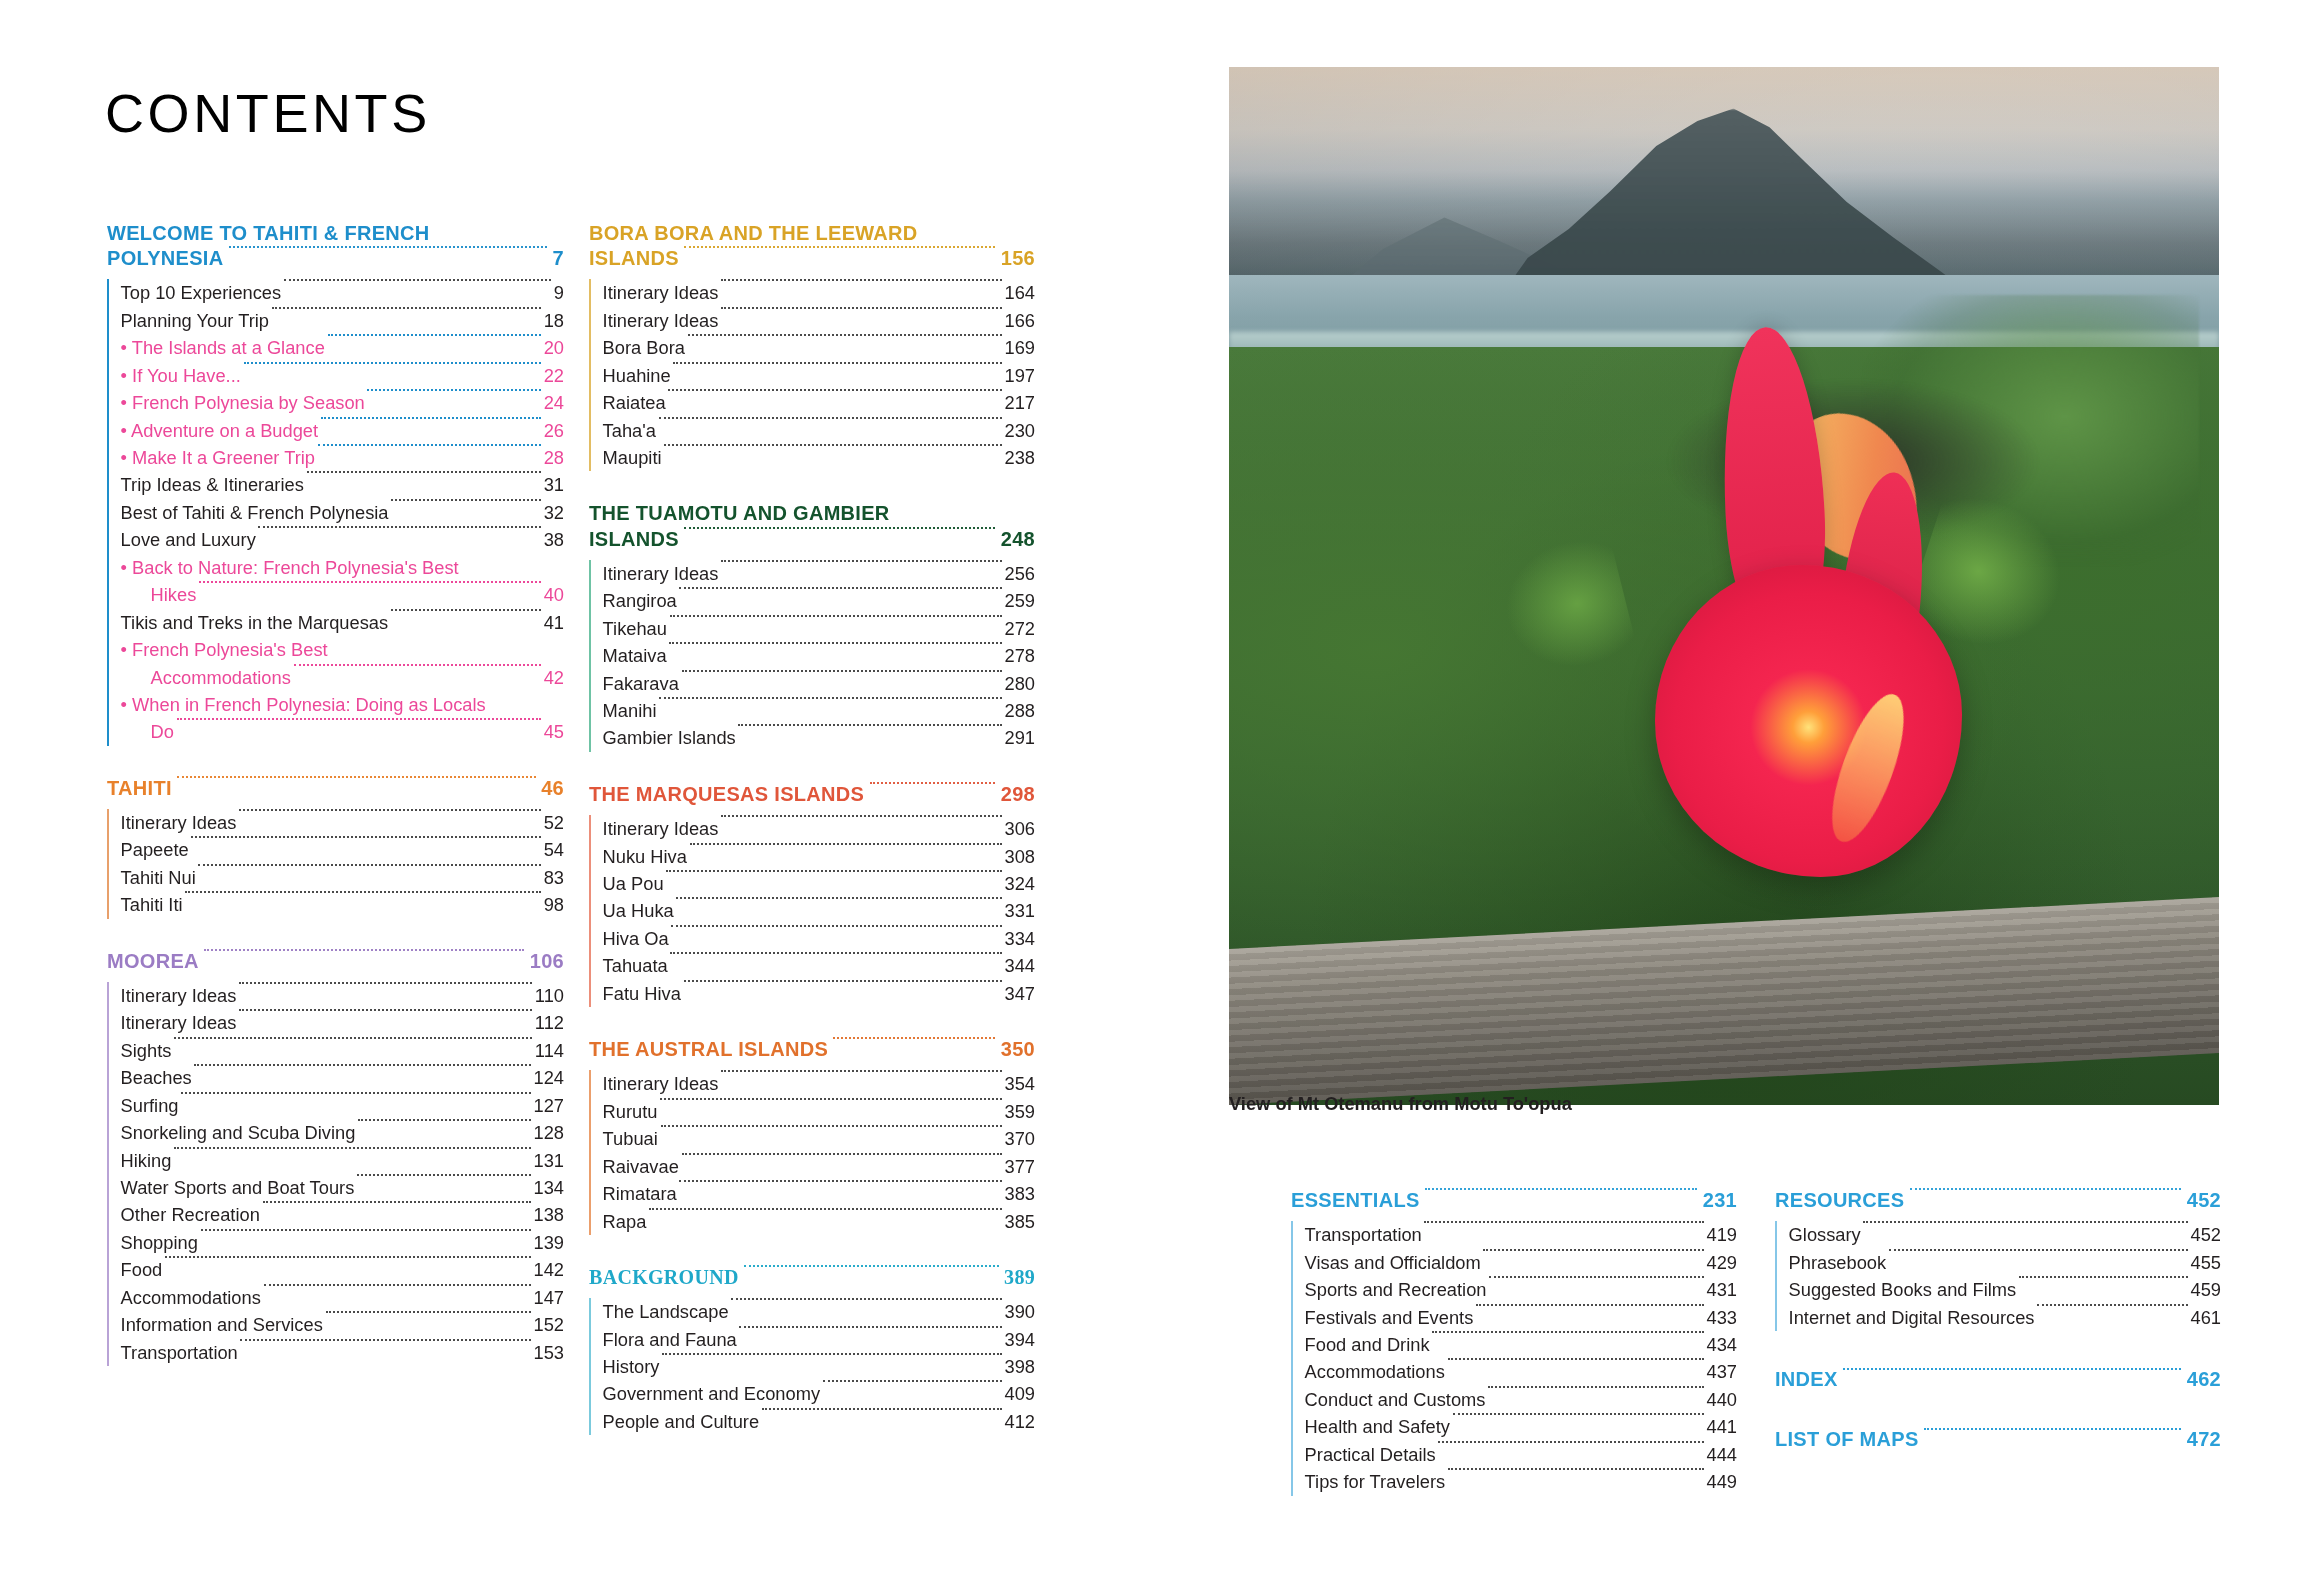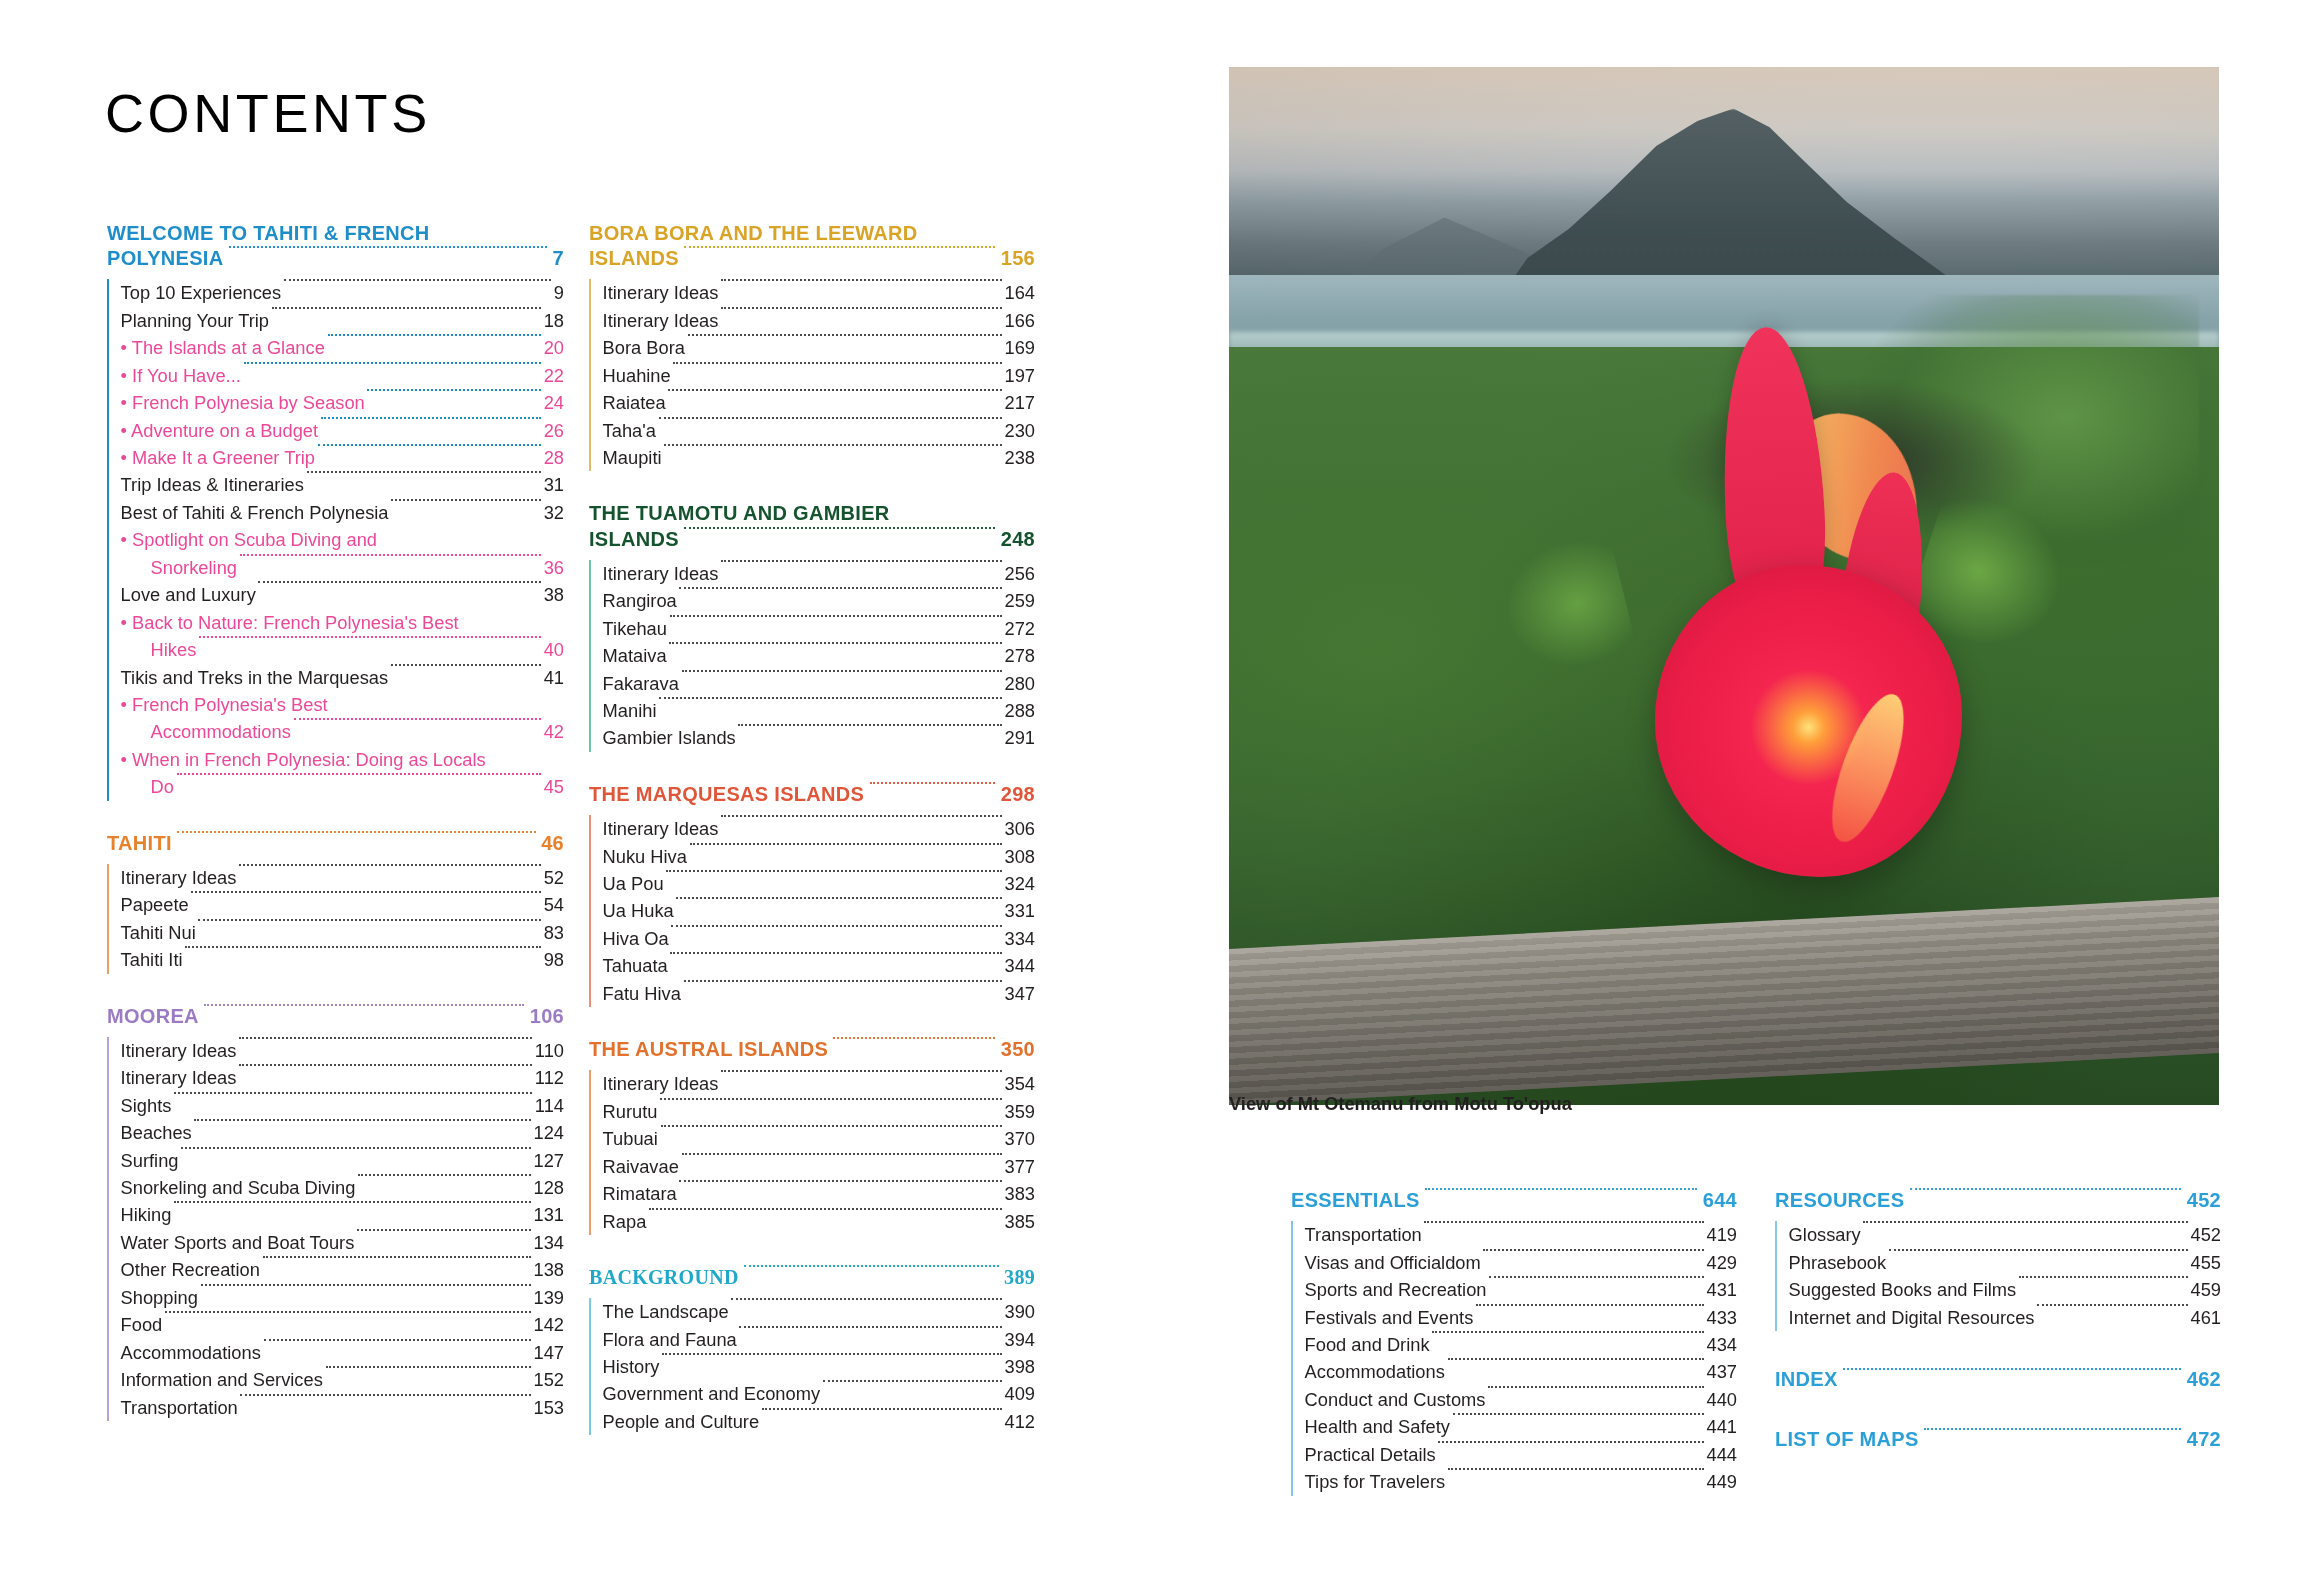--- a/index.html
+++ b/index.html
@@ -283,28 +283,20 @@
           <div class="entry">
             <span class="et">Trip Ideas &amp; Itineraries</span>
             <span class="dots"></span>
             <span class="pg">31</span>
           </div>
           <div class="entry">
             <span class="et">Best of Tahiti &amp; French Polynesia</span>
             <span class="dots"></span>
             <span class="pg">32</span>
           </div>
-          <div class="entry sub cont">
-            <span style="display: block;">• Spotlight on Scuba Diving and</span>
-            <span class="line2">
-              <span class="et">Snorkeling</span>
-              <span class="dots"></span>
-              <span class="pg">36</span>
-            </span>
-          </div>
           <div class="entry">
             <span class="et">Love and Luxury</span>
             <span class="dots"></span>
             <span class="pg">38</span>
           </div>
           <div class="entry sub cont">
             <span style="display: block;">• Back to Nature: French Polynesia's Best</span>
             <span class="line2">
               <span class="et">Hikes</span>
               <span class="dots"></span>
@@ -677,21 +669,21 @@
       <div class="stamen"></div>
     </div>
   </div>
   <div class="caption">View of Mt Otemanu from Motu To'opua</div>
 
   <div class="col3">
       <div class="section">
         <div class="sec-head c-skyblue">
           <span class="ht">ESSENTIALS</span>
           <span class="dots"></span>
-          <span class="pg">644</span>
+          <span class="pg">231</span>
         </div>
         <div class="entries rule-sky">
           <div class="entry">
             <span class="et">Transportation</span>
             <span class="dots"></span>
             <span class="pg">419</span>
           </div>
           <div class="entry">
             <span class="et">Visas and Officialdom</span>
             <span class="dots"></span>

